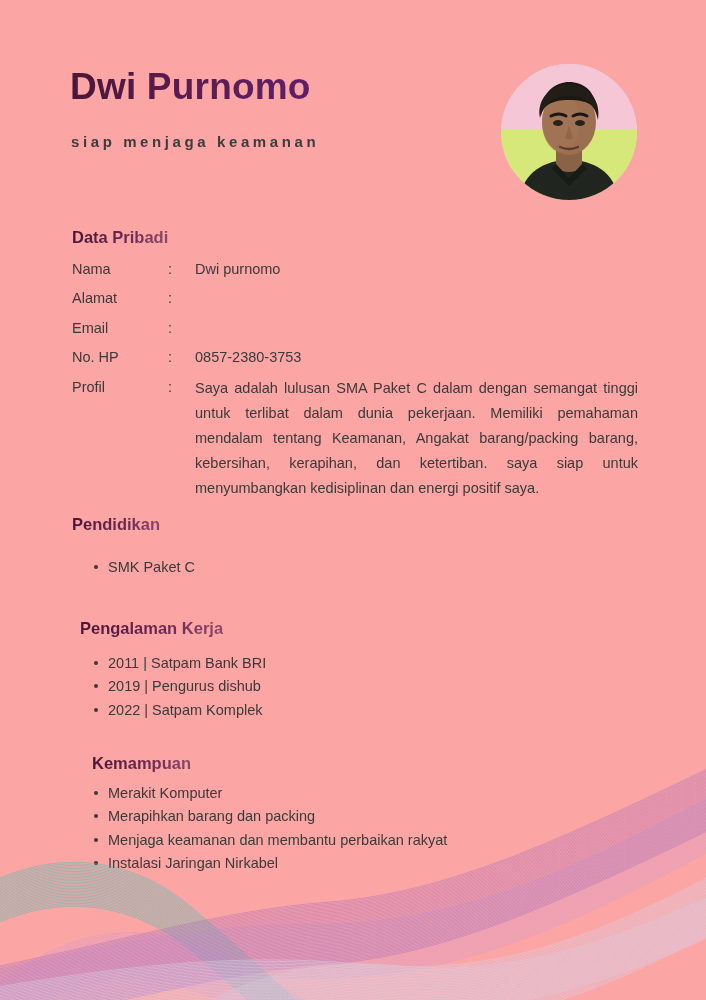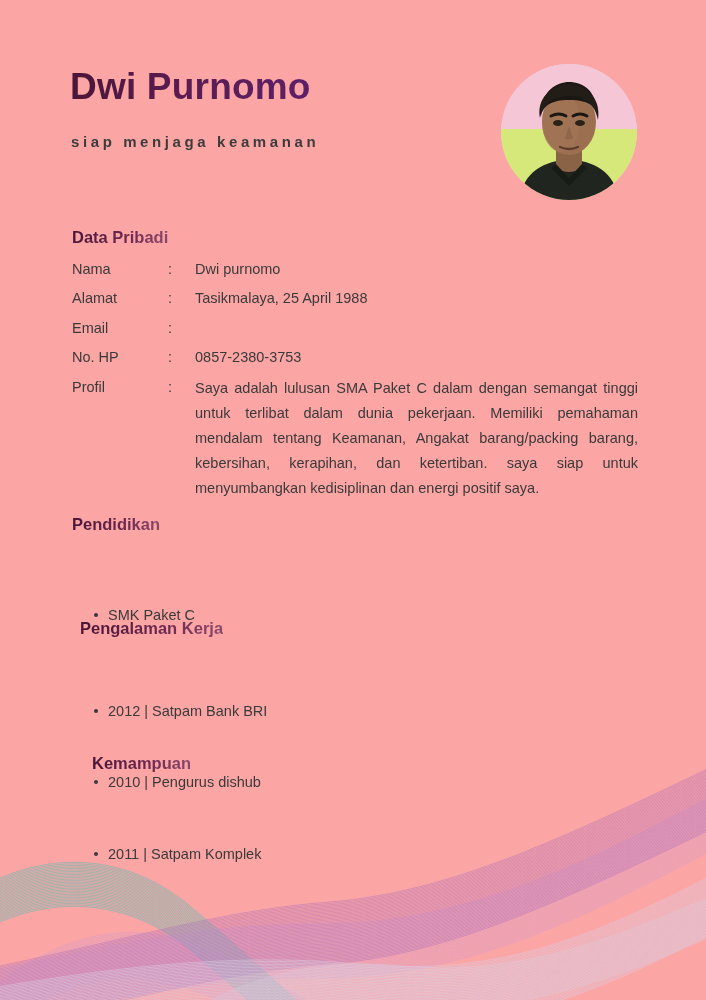--- a/index.html
+++ b/index.html
@@ -129,21 +129,20 @@
     margin: 0;
     padding: 0 0 0 22px;
     list-style: none;
     font-size: 14.5px;
     color: #3a3a3a;
   }
   .bullets li {
     position: relative;
     padding-left: 14px;
     line-height: 1.62;
-    margin-top: 48px;
   }
   .bullets li::before {
     content: "";
     position: absolute;
     left: 0;
     top: 9px;
     width: 4px;
     height: 4px;
     border-radius: 50%;
     background: #3a3a3a;
@@ -204,21 +203,20 @@
 
   <div class="data-table">
     <div class="data-row">
       <span class="data-label">Nama</span>
       <span class="data-colon">:</span>
       <span class="data-value">Dwi purnomo</span>
     </div>
     <div class="data-row">
       <span class="data-label">Alamat</span>
       <span class="data-colon">:</span>
-      <span class="data-value">Tasikmalaya, 25 April 1988</span>
     </div>
     <div class="data-row">
       <span class="data-label">Email</span>
       <span class="data-colon">:</span>
     </div>
     <div class="data-row">
       <span class="data-label">No. HP</span>
       <span class="data-colon">:</span>
       <span class="data-value">0857-2380-3753</span>
     </div>
@@ -229,26 +227,32 @@
     </div>
   </div>
 
   <div class="sec-head" style="left:72px; top:515px;">Pendidikan</div>
   <ul class="bullets" style="left:72px; top:556px;">
     <li>SMK Paket C</li>
   </ul>
 
   <div class="sec-head" style="left:80px; top:619px;">Pengalaman Kerja</div>
   <ul class="bullets" style="left:72px; top:652px;">
-    <li>2012 | Satpam Bank BRI</li>
-    <li>2010 | Pengurus dishub</li>
-    <li>2011 | Satpam Komplek</li>
+    <li>2011 | Satpam Bank BRI</li>
+    <li>2019 | Pengurus dishub</li>
+    <li>2022 | Satpam Komplek</li>
   </ul>
 
   <div class="sec-head" style="left:75px; top:754px;margin-left:17px;">Kemampuan</div>
+  <ul class="bullets" style="left:72px; top:782px;">
+    <li>Merakit Komputer</li>
+    <li>Merapihkan barang dan packing</li>
+    <li>Menjaga keamanan dan membantu perbaikan rakyat</li>
+    <li>Instalasi Jaringan Nirkabel</li>
+  </ul>
 
   <div class="waves">
     <svg viewBox="0 0 706 260" preserveAspectRatio="none">
       <g id="teal-waves" fill="none" stroke="#2ec4b6" stroke-width="0.7" opacity="0.62">
           <path d="M -20 148
             C 40 114, 120 108, 190 166
             C 250 216, 290 256, 330 290"></path>
           <path d="M -20 149.51724137931035
             C 40 115.51724137931035, 120 109.51724137931035, 190 167.51724137931035
             C 250 217.51724137931035, 290 257.51724137931035, 330 291.51724137931035"></path>

